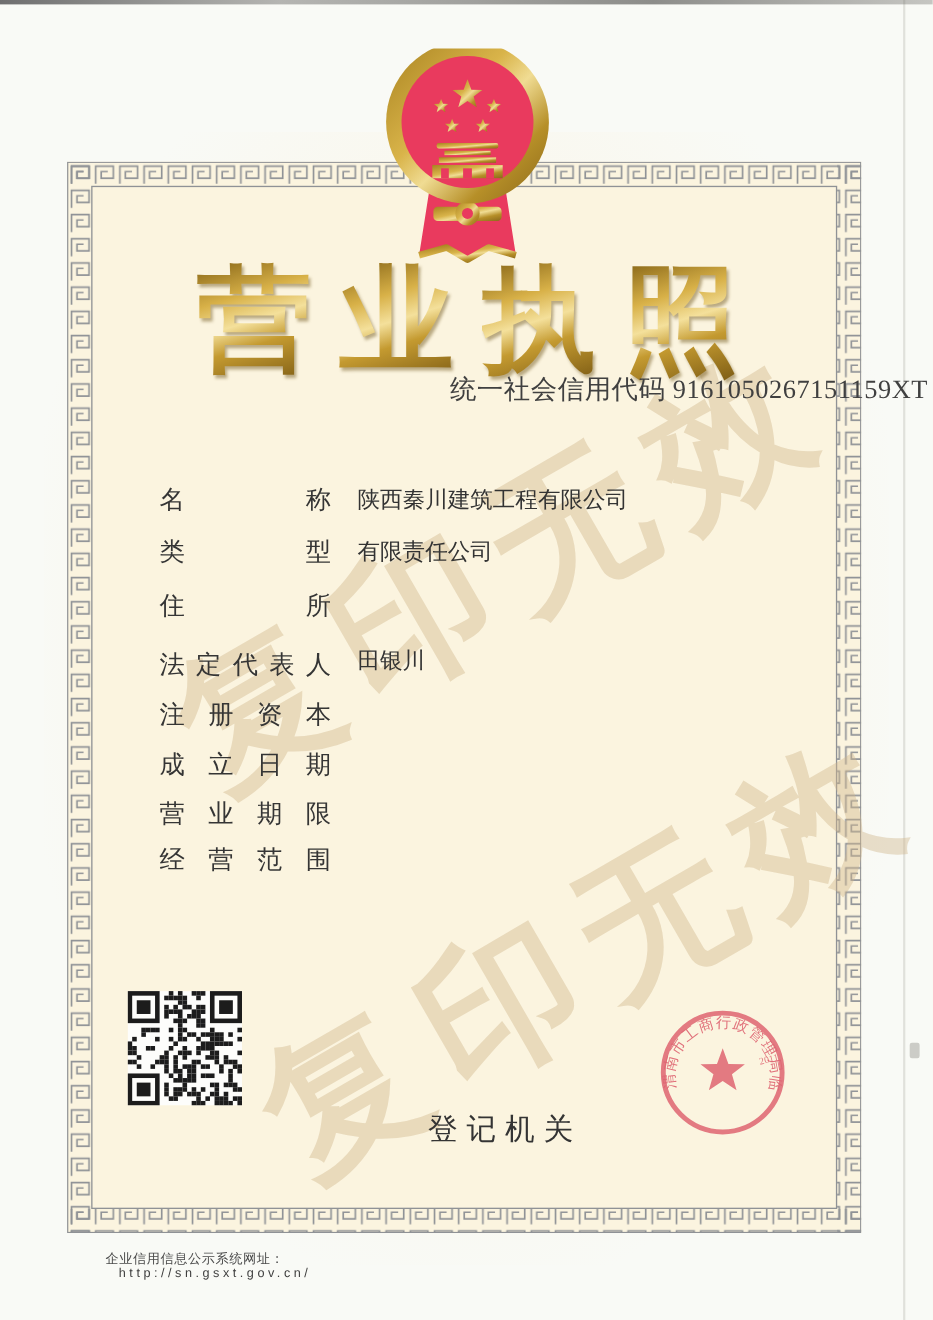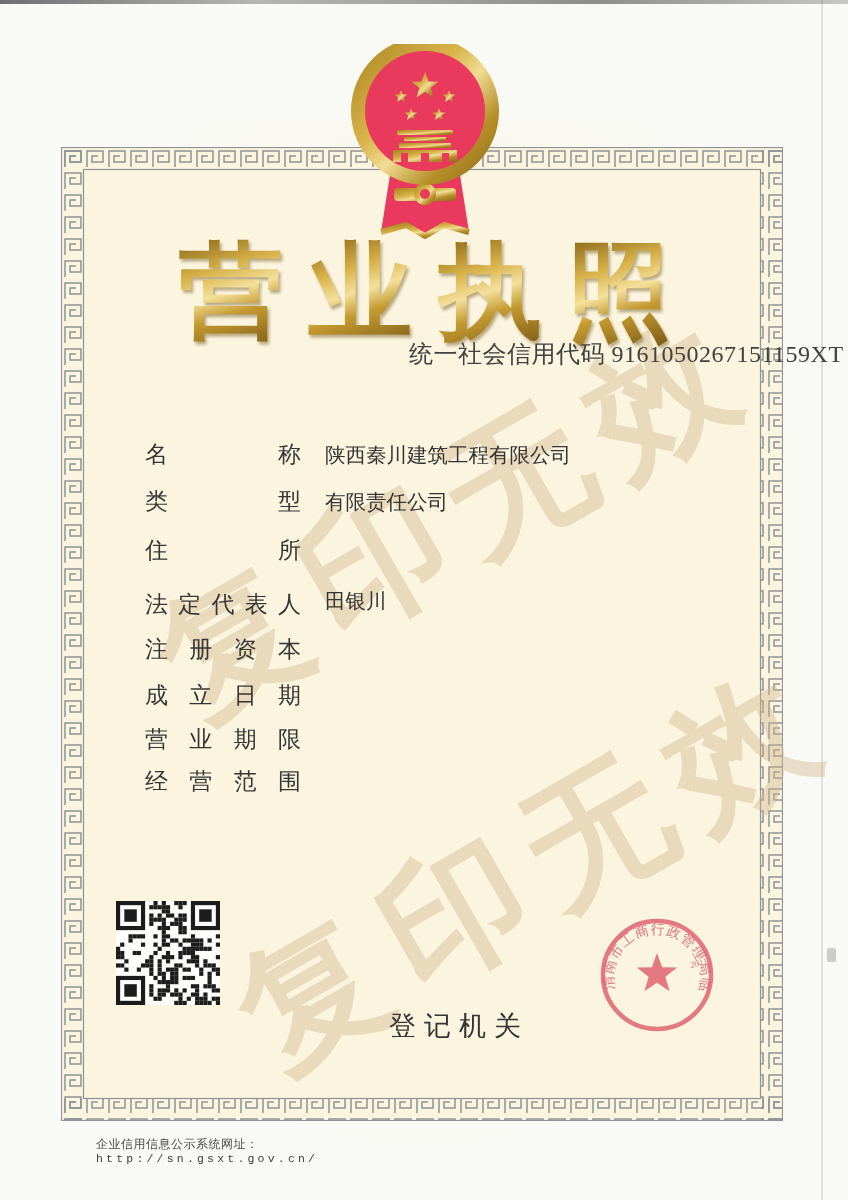--- a/index.html
+++ b/index.html
@@ -42,22 +42,22 @@
   .qr{left:116px;top:901px;width:104px;height:104px;}
   
   .seal{left:578px;top:896px;width:158px;height:158px;opacity:.85;}
   
   .wm{pointer-events:none;display:flex;color:rgba(208,182,138,.42);font-size:142px;font-weight:700;
     letter-spacing:22px;white-space:nowrap;transform-origin:center;}
   .wm1{left:128px;top:420px;transform:rotate(-30deg);}
   .wm2{left:208px;top:772px;transform:rotate(-30deg);}
   
   .foot-label{left:96px;top:1136px;font-size:12px;color:#4a4a4a;letter-spacing:.5px;}
-  .foot-url{left:96px;top:1152px;font-size:11.5px;color:#3d3d3d;letter-spacing:3.2px;
-    font-family:Liberation Mono, monospace;}
+  .foot-url{left:108px;top:1152px;font-size:11.5px;color:#3d3d3d;letter-spacing:3.2px;
+    font-family:Liberation Sans, sans-serif;}
   .foot-authority{left:522px;top:1131px;font-size:15.5px;color:#2f2f2f;font-weight:600;letter-spacing:.5px;}
 </style>
 </head>
 <body>
 
 <div class="page">
 
   <div class="abs scan-top"></div>
   <div class="abs scan-right"></div>
   <div class="abs scan-mark"></div>

